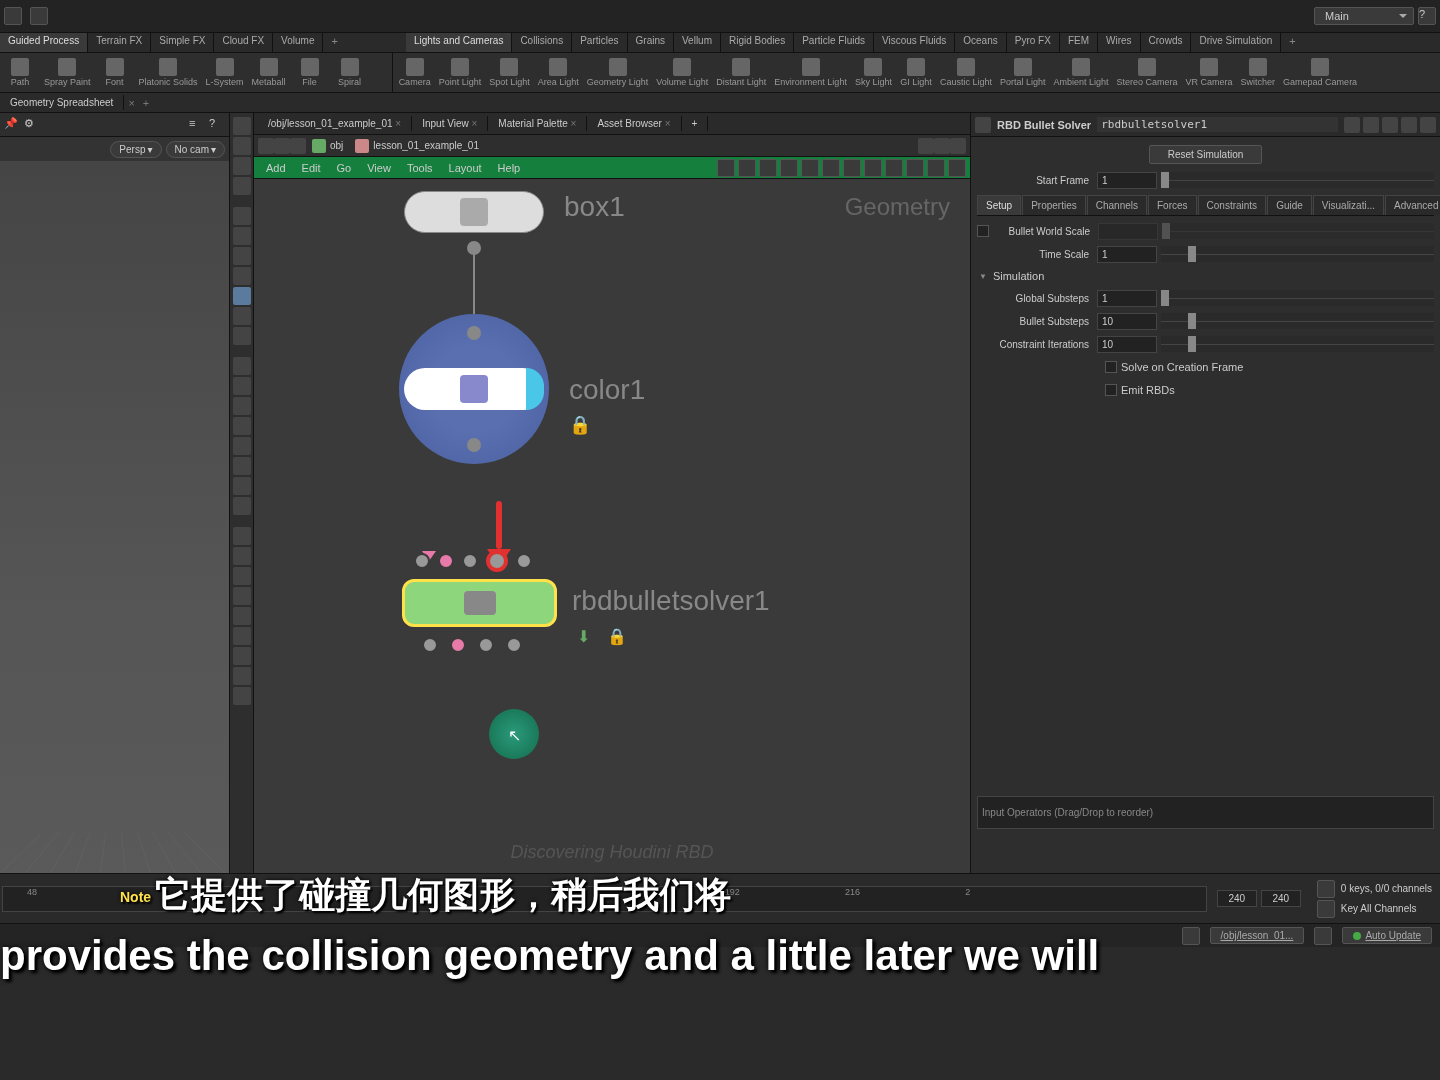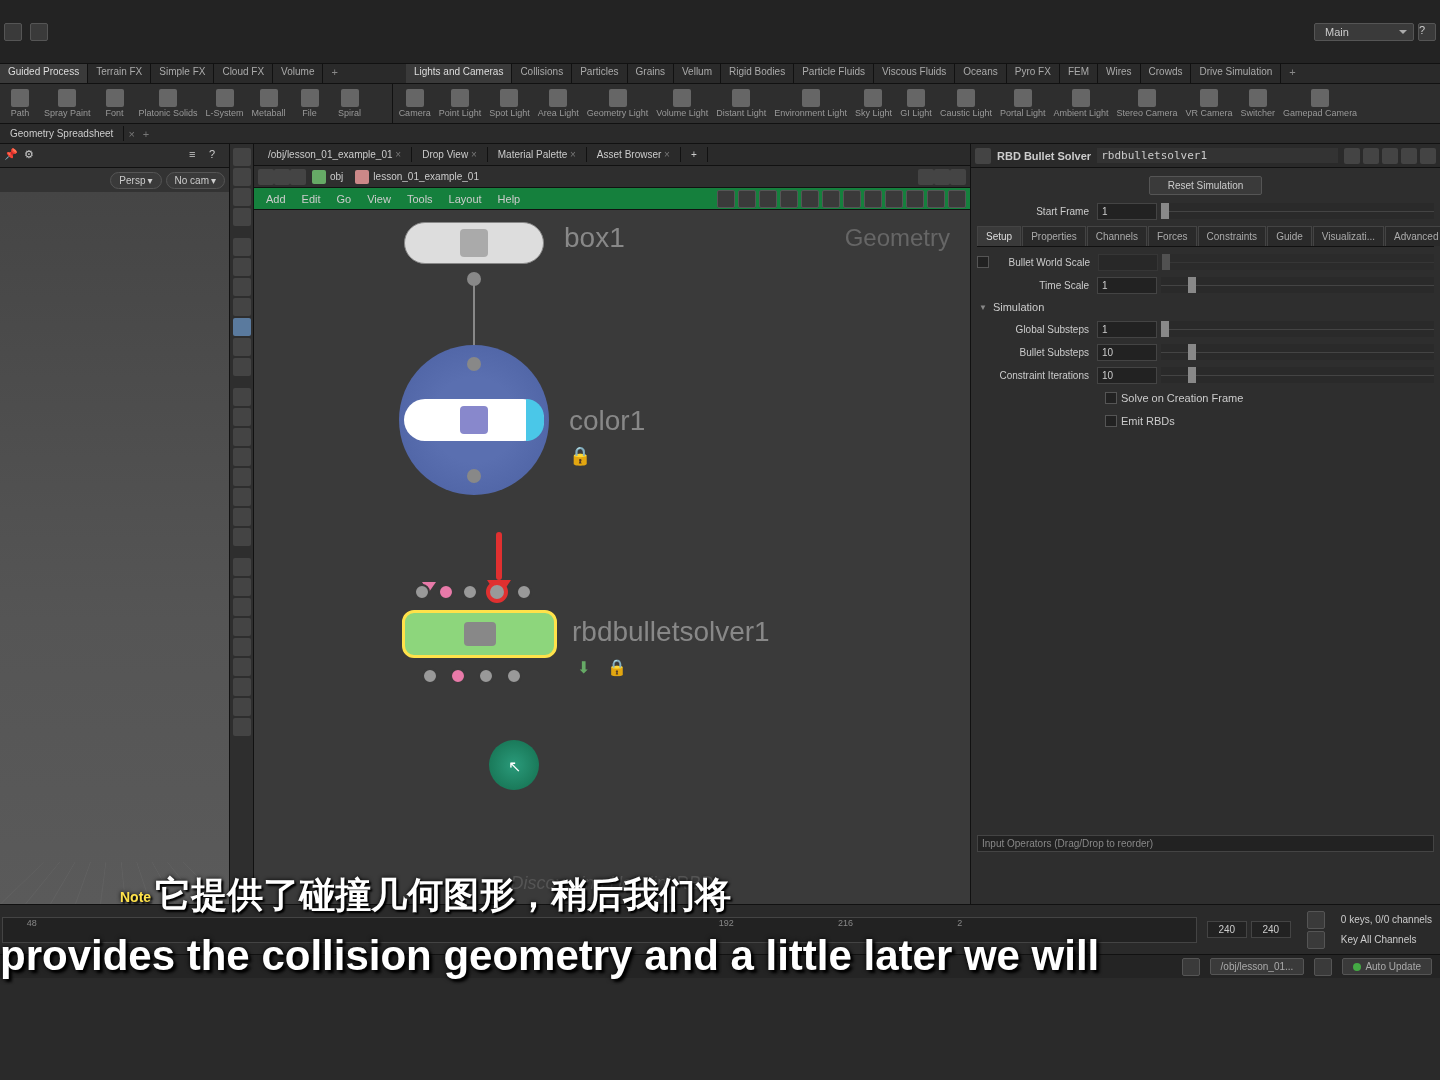--- a/index.html
+++ b/index.html
@@ -1,18 +1,18 @@
 <!DOCTYPE html>
 <html><head>
 <meta charset="utf-8">
 <style>
 * { margin: 0; padding: 0; box-sizing: border-box; font-family: Arial, sans-serif; }
 body { background: #2a2a2a; color: #ccc; width: 1440px; height: 1080px; overflow: hidden; position: relative; font-size: 11px; }
 
-.top-menu { height: 64px; background: #232323; border-bottom: 1px solid #111; display: flex; align-items: center; padding: 0 4px; }
+.top-menu { height: 33px; background: #232323; border-bottom: 1px solid #111; display: flex; align-items: center; padding: 0 4px; }
 .top-menu-left { display: flex; align-items: center; gap: 8px; }
 .top-menu-right { margin-left: auto; display: flex; align-items: center; gap: 4px; }
 .menu-dropdown { background: #3a3a3a; border: 1px solid #555; padding: 2px 28px 2px 10px; border-radius: 2px; position: relative; min-width: 100px; }
 .arrow-down-triangle::after { content: ''; position: absolute; right: 6px; top: 50%; transform: translateY(-50%); border-left: 4px solid transparent; border-right: 4px solid transparent; border-top: 4px solid #aaa; }
 
 .shelf-tabs { height: 20px; background: #2a2a2a; border-bottom: 1px solid #111; display: flex; position: relative; }
 .shelf-tab { padding: 2px 8px; font-size: 10px; color: #aaa; border-right: 1px solid #111; }
 .shelf-tab.active { background: #3a3a3a; color: #ddd; }
 .shelf-tab-add { padding: 2px 8px; color: #888; }
 
@@ -106,31 +106,31 @@
 .tab-row { display: flex; border-bottom: 1px solid #111; margin: 4px 0; }
 .prop-tab { padding: 4px 8px; font-size: 10px; color: #aaa; background: #2a2a2a; border: 1px solid #444; border-bottom: none; margin-right: 1px; }
 .prop-tab.active { background: #3a3a3a; color: #ddd; }
 
 .section-header { display: flex; align-items: center; padding: 4px 2px; font-size: 11px; color: #ccc; gap: 6px; }
 .section-header::before { content: '▼'; font-size: 8px; color: #888; }
 
 .checkbox { width: 12px; height: 12px; background: #222; border: 1px solid #555; margin-right: 4px; flex-shrink: 0; }
 .checkbox.checked::after { content: '✔'; font-size: 9px; color: #ccc; display: block; text-align: center; line-height: 10px; }
 
-.input-ops { background: #222; border: 1px solid #444; padding: 2px 4px; margin: 0 6px 16px; font-size: 10px; color: #888; }
+.input-ops { background: #222; border: 1px solid #444; padding: 10px 4px; margin: 0 6px 8px; font-size: 10px; color: #888; }
 
 .bottom-strip { height: 50px; background: #2a2a2a; border-top: 1px solid #111; display: flex; align-items: center; }
 .timeline-area { flex: 1; height: 26px; position: relative; background: #222; border: 1px solid #444; margin: 2px; }
 .time-tick { position: absolute; top: 0; color: #888; font-size: 9px; }
 .frame-inputs { display: flex; gap: 4px; padding: 0 8px; }
 .frame-input { width: 40px; background: #222; border: 1px solid #444; color: #ccc; padding: 2px; font-size: 10px; text-align: center; }
 .anim-controls { display: flex; flex-direction: column; padding: 2px 8px; gap: 2px; }
-.anim-row { display: flex; align-items: center; gap: 16px; font-size: 10px; color: #ccc; }
+.anim-row { display: flex; align-items: center; gap: 6px; font-size: 10px; color: #ccc; }
 .status-row { height: 24px; background: #242424; border-top: 1px solid #111; display: flex; align-items: center; justify-content: flex-end; padding: 0 8px; gap: 10px; font-size: 10px; color: #aaa; }
-.status-pill { background: #3a3a3a; border: 1px solid #555; padding: 2px 10px; border-radius: 2px; display: flex; align-items: center; gap: 4px; }
+.status-pill { background: #3a3a3a; border: 1px solid #555; padding: 2px 10px; border-radius: 2px; display: flex; align-items: center; gap: 4px; text-decoration: underline; }
 .status-dot { width: 8px; height: 8px; background: #4a4; border-radius: 50%; }
 
 .subtitle-overlay { position: absolute; bottom: 160px; left: 0; right: 0; pointer-events: none; }
 .sub-cn { font-size: 36px; font-weight: bold; color: #fff; text-shadow: 0 0 4px #000, 2px 2px 2px #000; text-align: left; padding-left: 120px; }
 .sub-prefix { color: #ffe24a; font-size: 14px; margin-right: 4px; vertical-align: middle; }
 .sub-en { position: absolute; bottom: 100px; font-size: 42px; font-weight: bold; color: #fff; text-shadow: 0 0 5px #000, 3px 3px 3px #000; left: 0; width: 100%; pointer-events: none; }
 
 .wire { position: absolute; width: 2px; background: #888; left: 50%; transform: translateX(-50%); }
 </style>
 </head>
@@ -347,21 +347,21 @@
       <div class="vt-btn"></div>
       <div class="vt-btn"></div>
       <div class="vt-btn"></div>
       <div class="vt-btn"></div>
       <div class="vt-btn"></div>
     </div>
 
   <div class="center-panel">
     <div class="network-tabs" id="net-tabs">
         <div class="network-tab close">/obj/lesson_01_example_01</div>
-        <div class="network-tab close">Drop View</div>
+        <div class="network-tab close">Input View</div>
         <div class="network-tab close">Material Palette</div>
         <div class="network-tab close">Asset Browser</div>
         <div class="network-tab">+</div>
       </div>
     <div class="path-bar">
       <div class="path-nav-btn"></div>
       <div class="path-nav-btn"></div>
       <div class="path-nav-btn"></div>
       <div class="path-seg">
         <span class="path-icon"></span>

